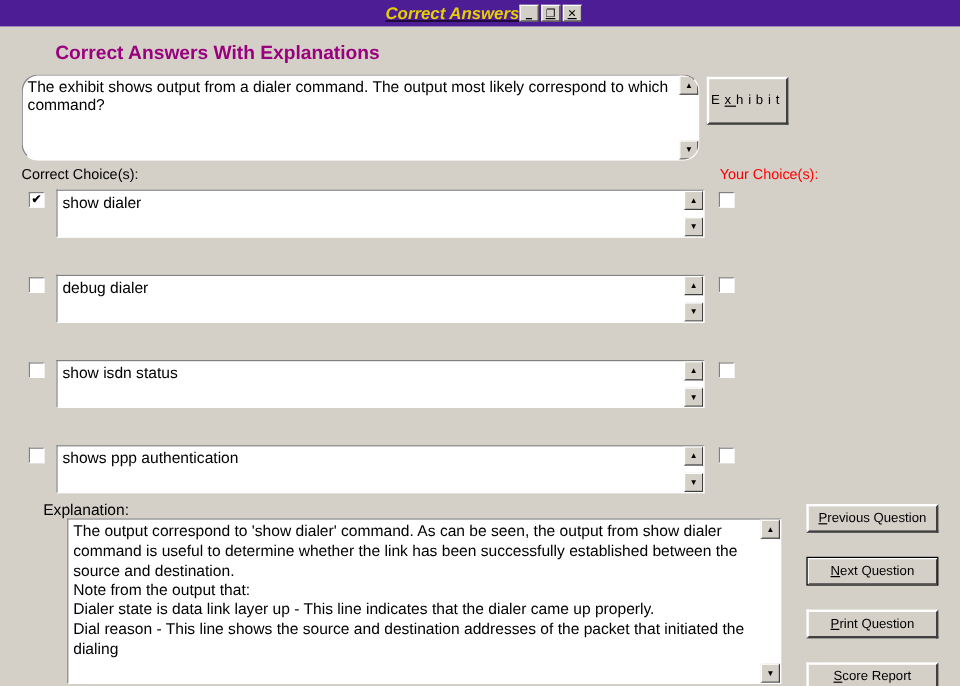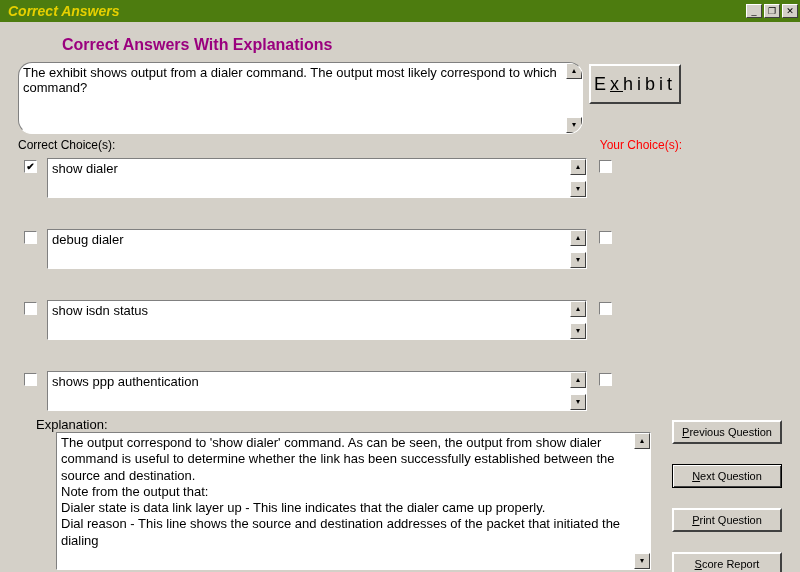--- a/index.html
+++ b/index.html
@@ -6,26 +6,27 @@
 body {
   font-family: Arial, Helvetica, sans-serif;
   font-size: 13px;
   background: #d4d0c8;
   width: 800px;
   height: 572px;
   overflow: hidden;
   position: relative;
 }
 .titlebar {
-  background: #4d7c0f;
+  background: #4c1d95;
   height: 22px;
   display: flex;
   align-items: center;
-  justify-content: space-between;
+  justify-content: center;
   padding: 0 2px 0 8px;
+  text-decoration: underline;
 }
 .titlebar .title {
   color: #e6d000;
   font-style: italic;
   font-weight: bold;
   font-size: 14px;
 }
 .titlebar .winbtns {
   display: flex;
   gap: 2px;
@@ -39,21 +40,21 @@
   font-size: 9px;
   line-height: 12px;
   text-align: center;
   font-family: Arial;
   cursor: default;
 }
 .subtitle {
   color: #9a007e;
   font-size: 16px;
   font-weight: bold;
-  margin: 14px 0 8px 62px;
+  margin: 14px 0 8px 46px;
 }
 .main {
   position: relative;
   padding: 0 18px;
 }
 .question-row {
   display: flex;
   align-items: flex-start;
   gap: 6px;
 }
@@ -87,23 +88,23 @@
   border: 2px solid;
   border-color: #fff #404040 #404040 #fff;
   font-family: Arial;
   cursor: default;
   text-align: center;
   display: flex;
   align-items: center;
   justify-content: center;
 }
 .btn.exhibit {
-  width: 92px;
+  width: 68px;
   height: 40px;
-  font-size: 18px;
+  font-size: 11px;
   letter-spacing: 4px;
   color: #000;
   margin-top: 2px;
 }
 .btn.exhibit .u { text-decoration: underline; }
 .labels-row {
   display: flex;
   margin-top: 4px;
   font-size: 12px;
   gap: 47px;

